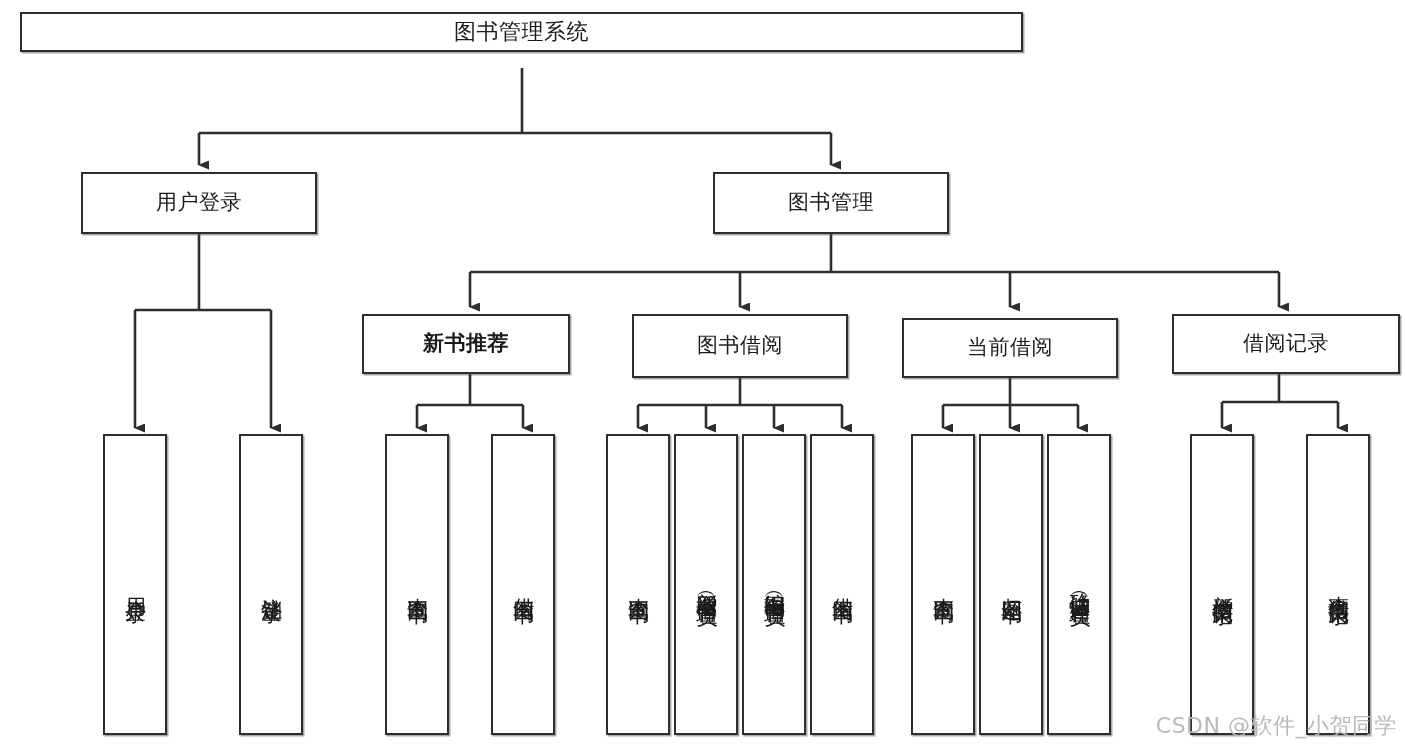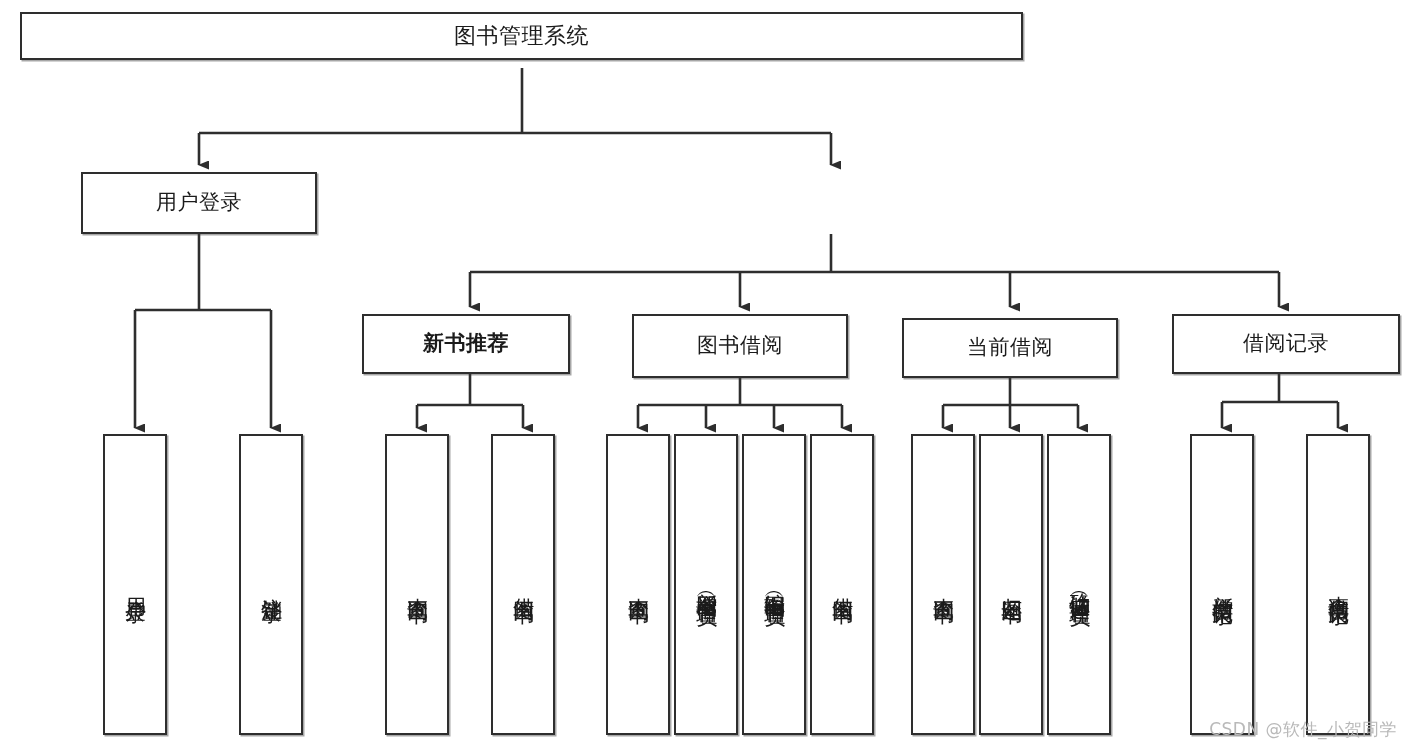--- a/index.html
+++ b/index.html
@@ -57,21 +57,21 @@
     text-orientation: upright;
     font-size: 21px;
     line-height: 1.12;
     letter-spacing: 2px;
     max-height: 100%;
   }
   #watermark {
     position: absolute;
     right: 8px;
     bottom: 6px;
-    font-size: 17px;
+    font-size: 22px;
     color: #b9b9b9;
     letter-spacing: 0.5px;
     white-space: nowrap;
     user-select: none;
   }
 </style>
 </head>
 <body>
 
 <div id="canvas">
@@ -119,27 +119,30 @@
       <path d="M1010,405 L1010,428" marker-end="url(#arrow)"></path>
       <path d="M1078,405 L1078,428" marker-end="url(#arrow)"></path>
 
       <path d="M1279,374 L1279,402"></path>
       <path d="M1222,402 L1338,402"></path>
       <path d="M1222,402 L1222,428" marker-end="url(#arrow)"></path>
       <path d="M1338,402 L1338,428" marker-end="url(#arrow)"></path>
     </g>
   </svg>
 
-  <div class="node horizontal root" style="left:20px; top:12px; width:1003px; height:48px;">
+  <div class="node horizontal root" style="left:20px; top:12px; width:1003px; height:40px;">
     <span class="label">图书管理系统</span>
   </div>
 
   <div class="node horizontal" style="left:81px; top:172px; width:236px; height:62px;">
     <span class="label">用户登录</span>
   </div>
+  <div class="node horizontal" style="left:713px; top:172px; width:236px; height:62px;">
+    <span class="label">图书管理</span>
+  </div>
 
   <div class="node horizontal" style="left:362px; top:314px; width:208px; height:60px;font-weight:bold;">
     <span class="label">新书推荐</span>
   </div>
   <div class="node horizontal" style="left:632px; top:314px; width:216px; height:64px;">
     <span class="label">图书借阅</span>
   </div>
   <div class="node horizontal" style="left:902px; top:318px; width:216px; height:60px;">
     <span class="label">当前借阅</span>
   </div>

